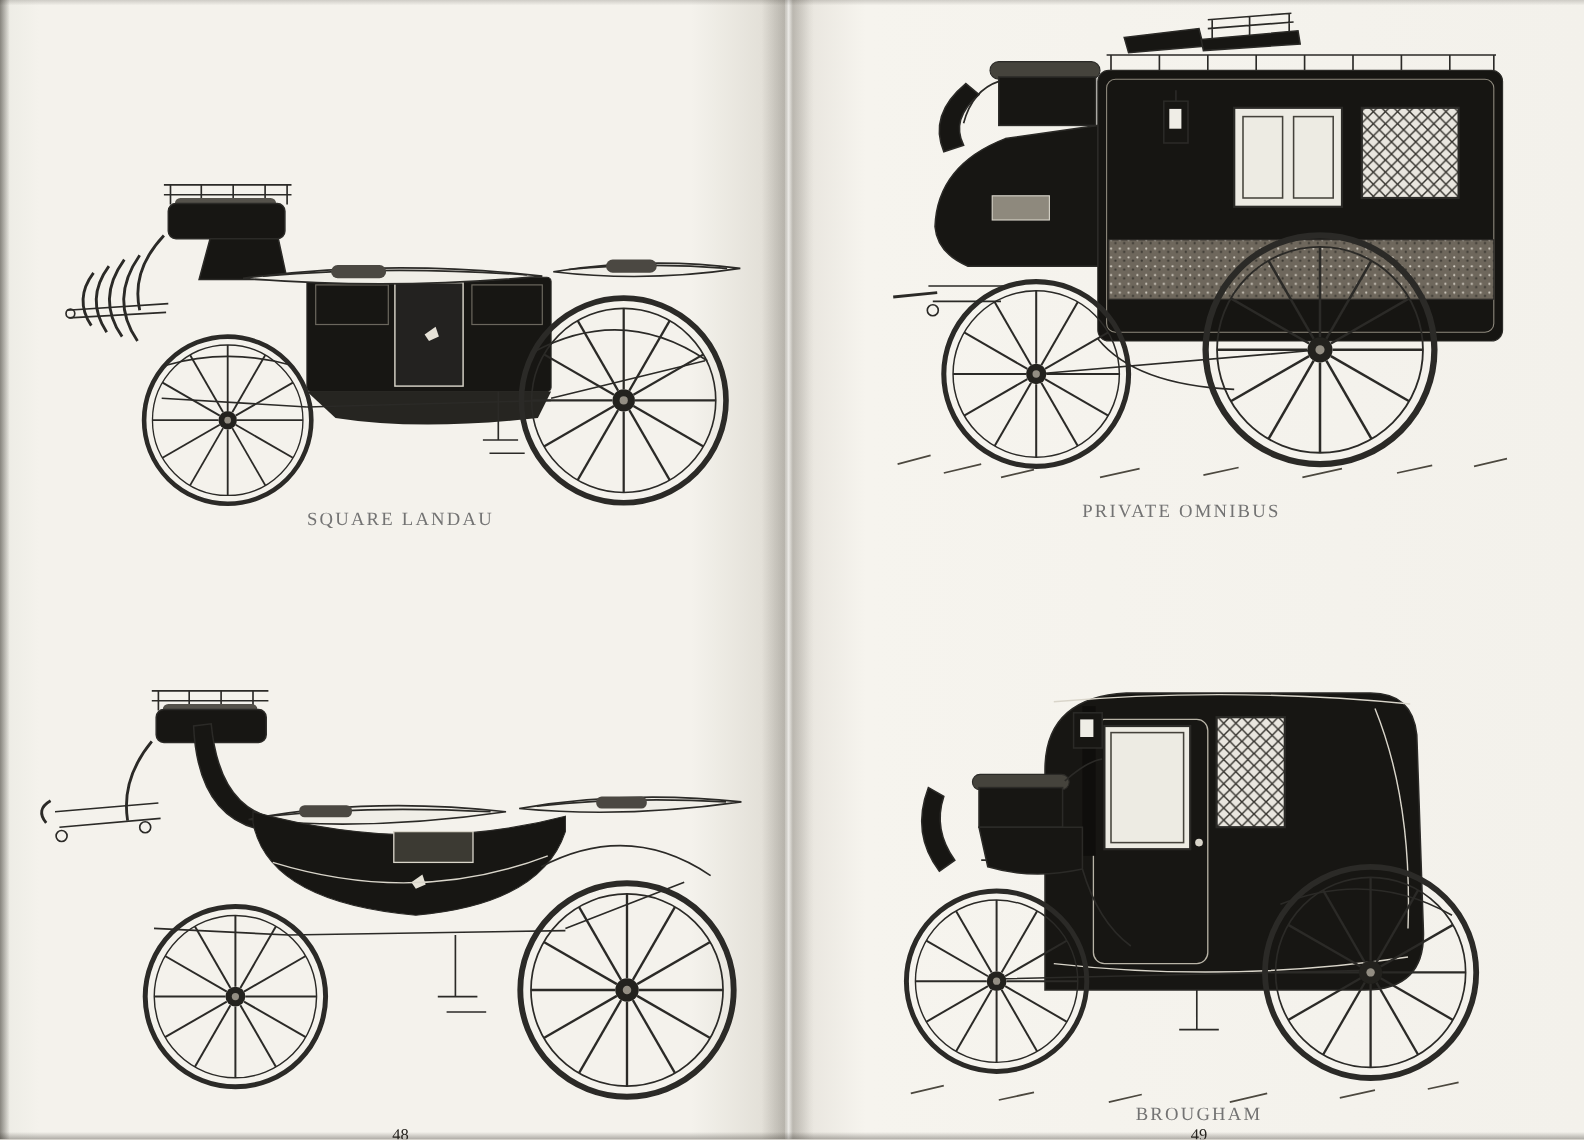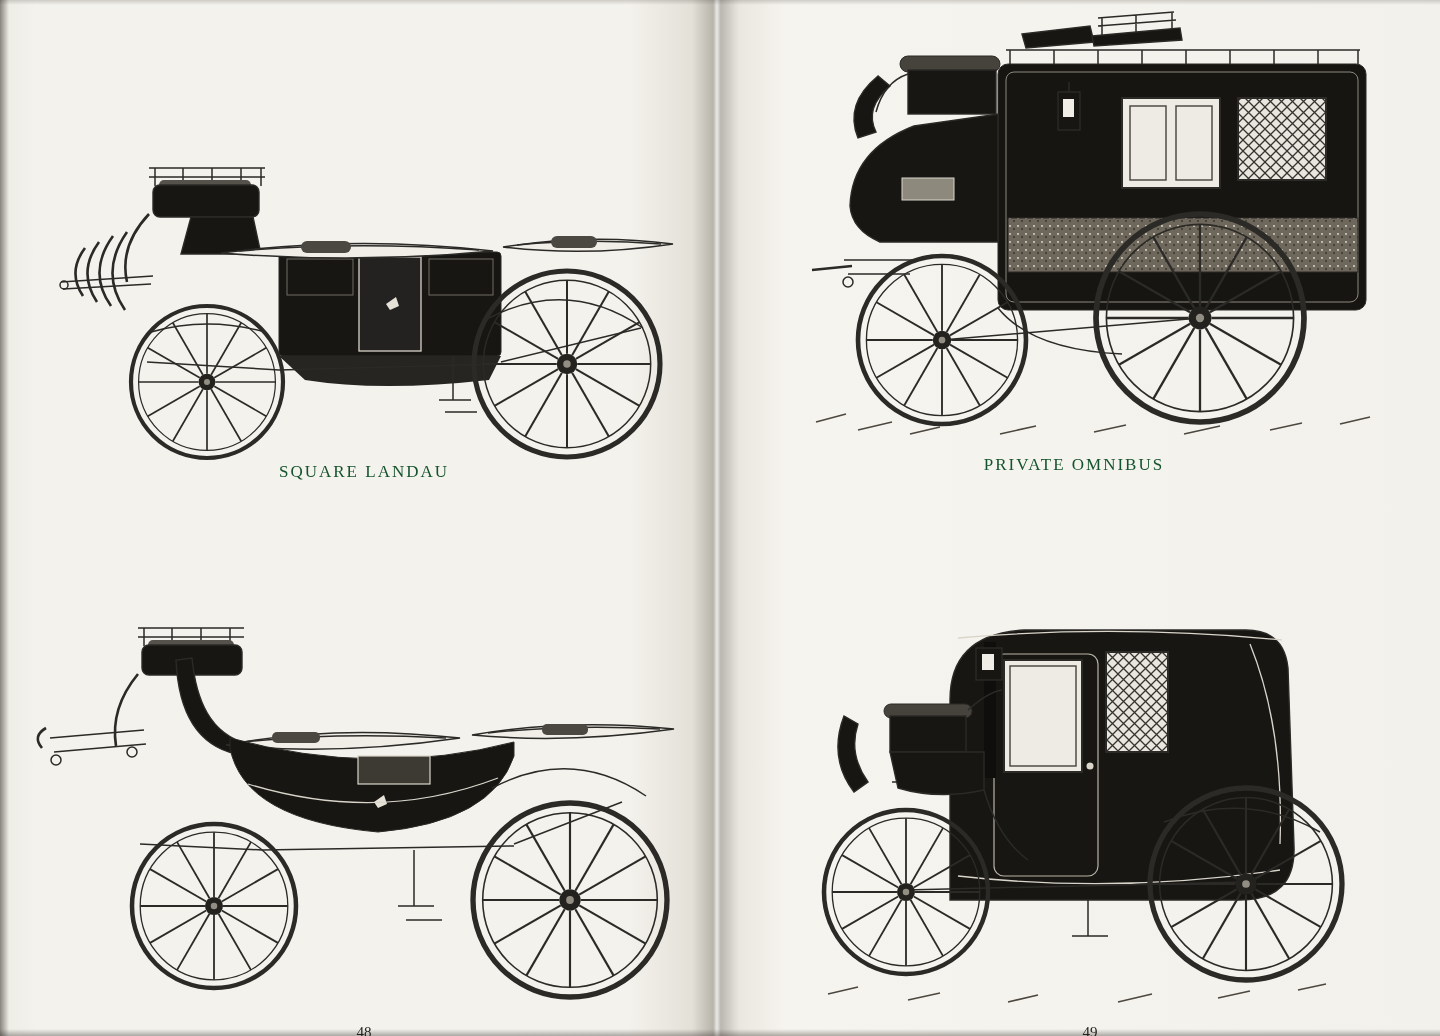--- a/index.html
+++ b/index.html
@@ -13,21 +13,21 @@
   .gutter { position:absolute; left:692px; top:0; width:48px; height:1036px;
             background:linear-gradient(90deg, rgba(58,53,45,0) 0%, rgba(58,53,45,0.16) 44%,
                         rgba(255,255,255,0.55) 52%, rgba(58,53,45,0.18) 60%, rgba(58,53,45,0) 100%); }
   .edge-left   { position:absolute; left:0; top:0; width:9px; height:1036px;
                  background:linear-gradient(90deg, rgba(35,31,25,0.5), rgba(35,31,25,0)); }
   .edge-bottom { position:absolute; left:0; bottom:0; width:1440px; height:7px;
                  background:linear-gradient(0deg, rgba(35,31,25,0.35), rgba(35,31,25,0)); }
   .edge-top    { position:absolute; left:0; top:0; width:1440px; height:5px;
                  background:linear-gradient(180deg, rgba(35,31,25,0.18), rgba(35,31,25,0)); }
   .fig { position:absolute; }
-  .caption { position:absolute; font-size:17px; letter-spacing:2px; color:#14532d; text-align:center; }
+  .caption { position:absolute; font-size:17px; letter-spacing:2px; color:#737373; text-align:center; }
   .pagenum { position:absolute; font-size:15px; color:#25231f; text-align:center; }
   svg .thin   { stroke:#2b2a27; stroke-width:1.5; fill:none; }
   svg .mid    { stroke:#2b2a27; stroke-width:2.6; fill:none; }
   svg .dark   { fill:#171613; stroke:#2b2a27; stroke-width:1.4; }
   svg .ltline { stroke:#d9d5ca; stroke-width:1.3; fill:none; }
   svg .pline  { fill:none; stroke:#6b675e; stroke-width:1.1; }
   svg .pline2 { fill:none; stroke:#45423b; stroke-width:1.4; }
   svg .ground { stroke:#4c483f; stroke-width:1.6; fill:none; }
 </style>
 </head>
@@ -214,18 +214,19 @@
     <path class="dark" d="M56 108 Q40 150 66 184 L80 174 Q60 146 70 116 Z"></path>
     <path class="dark" d="M102 144 H196 V182 Q150 192 110 180 Z"></path>
 
     <path class="thin" d="M118 282 L458 274 M196 182 Q210 230 240 252"></path>
     <path class="thin" d="M376 214 Q458 182 532 224"></path>
     <path class="thin" d="M300 292 V328 M284 328 H320"></path>
 
     <use href="#wheel12" transform="translate(118,284) scale(0.82)"></use>
     <use href="#wheel12" transform="translate(458,276) scale(0.96)"></use>
   </svg>
+  <div class="caption" style="left:740px; top:1003px; width:700px">BROUGHAM</div>
   <div class="pagenum" style="left:740px; top:1024px; width:700px">49</div>
 
   <div class="edge-left"></div>
   <div class="edge-bottom"></div>
   <div class="edge-top"></div>
 </div>
 
 </body></html>

